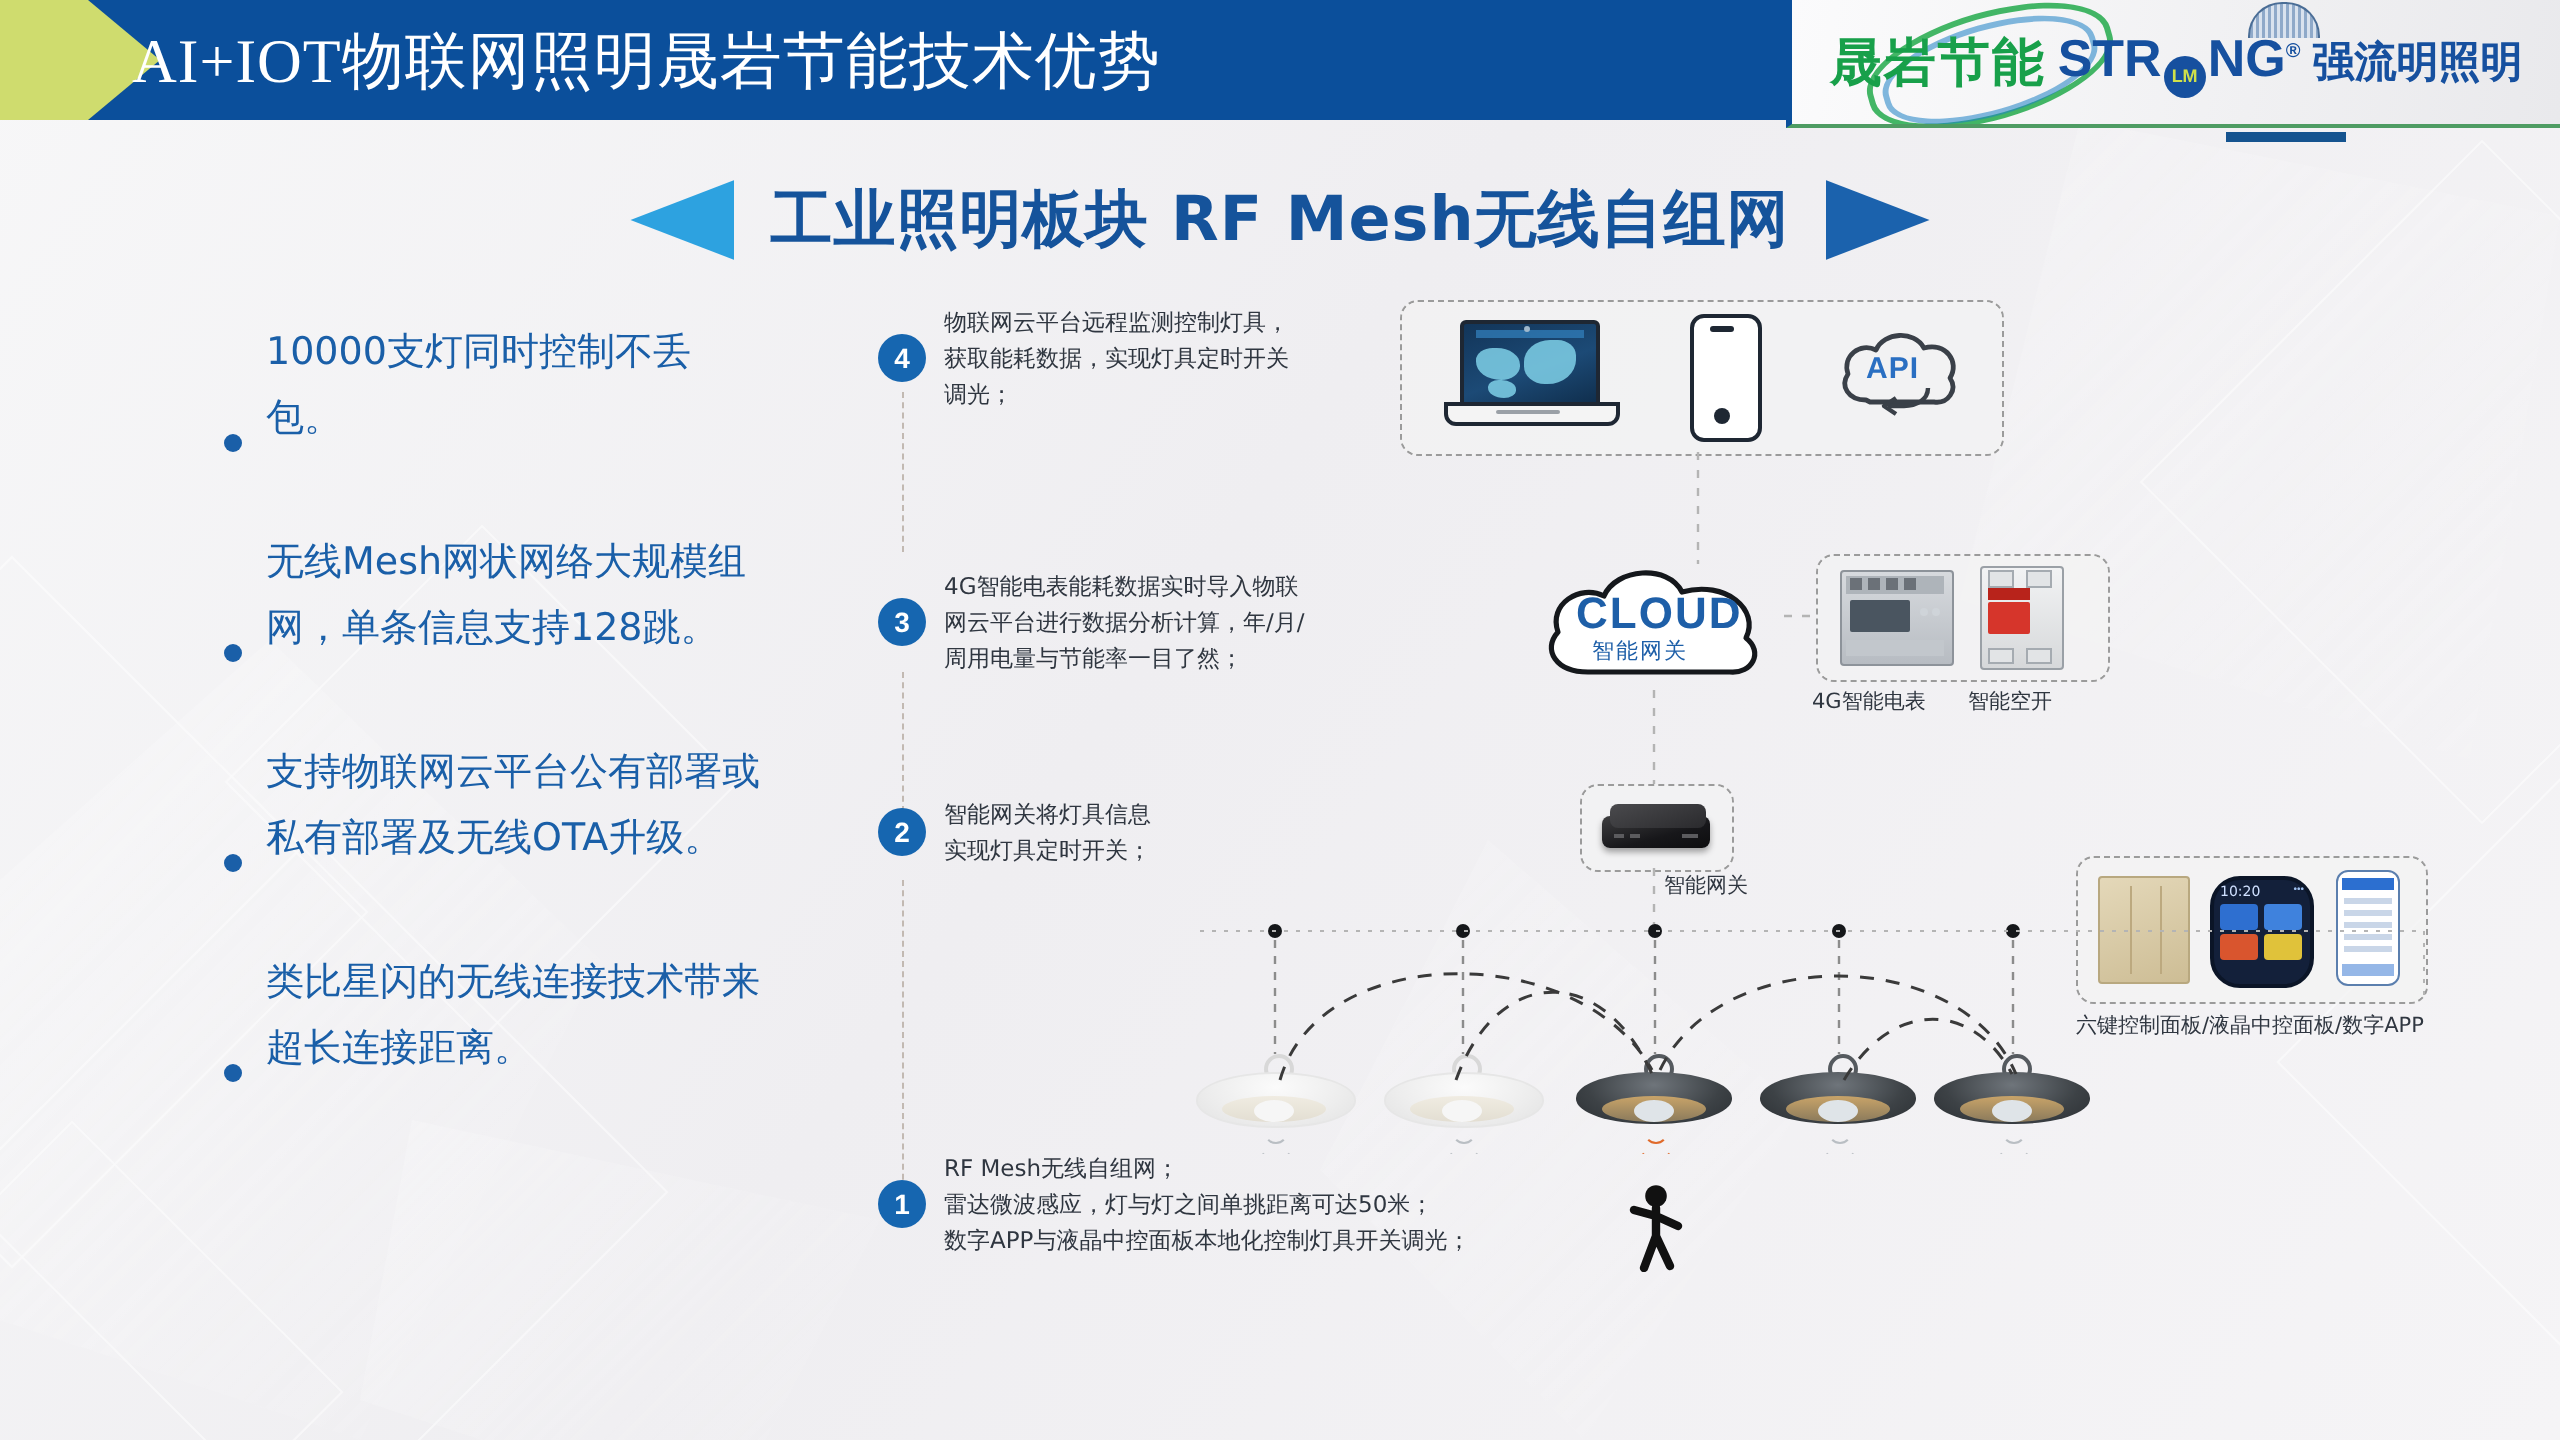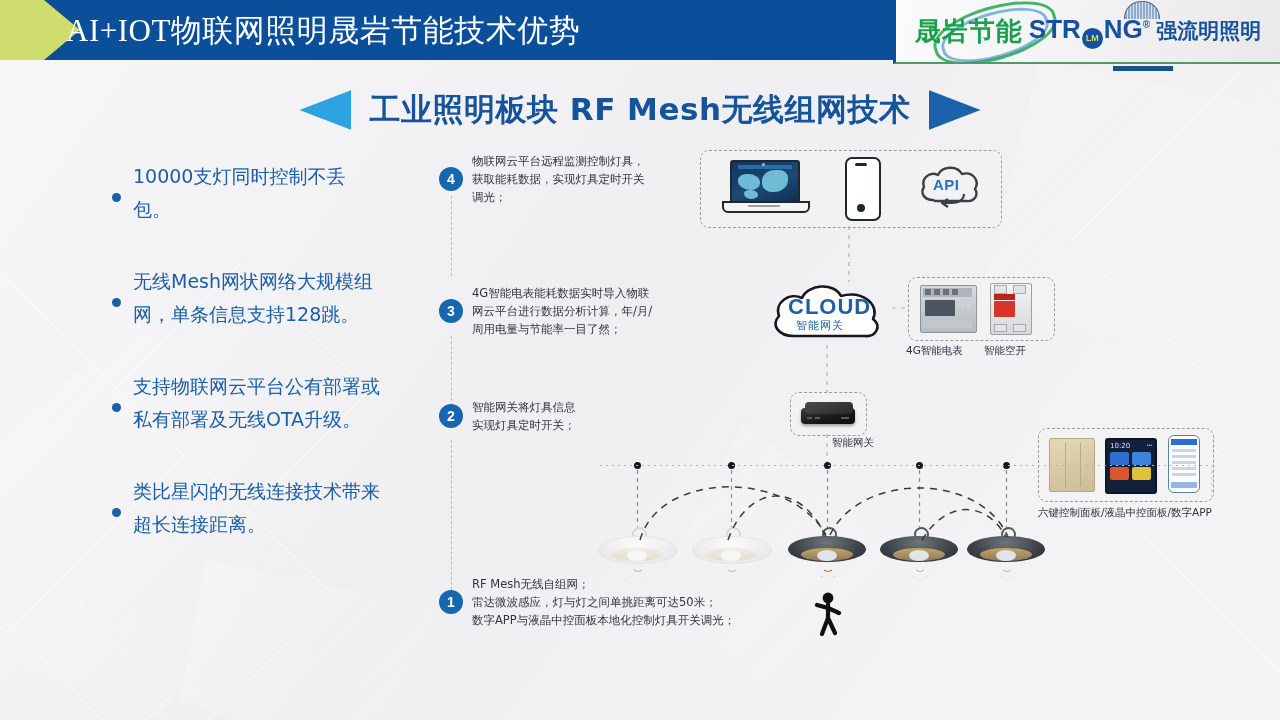--- a/index.html
+++ b/index.html
@@ -47,21 +47,21 @@
   
   .title-row{position:absolute;left:0;top:86px;width:1280px;height:48px;display:flex;
         align-items:center;justify-content:center;gap:18px;}
   .tri-l{width:52px;height:40px;background:#2da2e0;clip-path:polygon(100% 0,100% 100%,0 50%);}
   .tri-r{width:52px;height:40px;background:#1b62ad;clip-path:polygon(0 0,0 100%,100% 50%);}
   .slide-title{font-size:31px;font-weight:800;color:#15539b;white-space:nowrap;
         font-family:"DejaVu Sans",sans-serif;letter-spacing:.5px;}
 
   
   .bullets{position:absolute;left:112px;top:160px;width:270px;}
-  .bullet{display:flex;align-items:center;margin-bottom:39px;}
+  .bullet{display:flex;align-items:flex-end;margin-bottom:39px;}
   .dot{width:9px;height:9px;border-radius:50%;background:#1a5fa8;margin:9px 12px 0 0;flex:0 0 9px;}
   .btext{font-size:19px;line-height:33px;color:#1a5fa8;font-family:"DejaVu Sans",sans-serif;}
 
   
   .step{position:absolute;display:flex;align-items:center;}
   .num{width:24px;height:24px;border-radius:50%;background:#1666b0;color:#fff;font-size:14px;
        line-height:24px;text-align:center;flex:0 0 24px;margin-right:9px;font-weight:600;}
   .stext{font-size:11.5px;line-height:18px;color:#2f3640;font-family:"DejaVu Sans",sans-serif;white-space:pre-line;}
   .vdash{position:absolute;border-left:1px dashed #c2b9b2;}
 
@@ -151,21 +151,21 @@
     <div class="logo-swoosh2"></div>
     <div class="logo-fan"></div>
     <span class="logo-cn">晟岩节能</span>
     <span class="logo-strong">STR<span class="logo-o">LM</span>NG<span class="logo-reg">®</span></span>
     <span class="logo-cn2">强流明照明</span>
   </div>
   <div class="blue-underline"></div>
 
   <div class="title-row">
     <div class="tri-l"></div>
-    <div class="slide-title">工业照明板块 RF Mesh无线组网技术</div>
+    <div class="slide-title">工业照明板块 RF Mesh无线自组网</div>
     <div class="tri-r"></div>
   </div>
 
   <div class="bullets">
     <div class="bullet">
       <div class="dot"></div>
       <div class="btext">10000支灯同时控制不丢包。</div>
     </div>
     <div class="bullet">
       <div class="dot"></div>
@@ -290,21 +290,21 @@
   <div class="dbox" style="left:1038px;top:428px;width:174px;height:72px;"></div>
 
   <div style="position:absolute;left:1049px;top:438px;width:44px;height:52px;">
     <div class="panel6" style="left:0;top:0;width:44px;height:52px;">
       <i style="left:15px;"></i>
         <i style="left:30px;"></i>
     </div>
   </div>
 
   <div style="position:absolute;left:1105px;top:438px;width:48px;height:52px;">
-    <div class="lcd" style="left:0;top:0;width:48px;height:52px;">
+    <div class="lcd" style="left:0;top:0;width:48px;height:52px;border-radius:15px;">
       <div style="position:absolute;left:3px;top:2px;font-size:7px;color:#cfe0ff;font-family:'DejaVu Sans',sans-serif;">10:20</div>
       <div style="position:absolute;right:3px;top:2px;font-size:5px;color:#9fc0ee;">•••</div>
       <div class="lcd-tile" style="left:3px;top:12px;width:19px;height:13px;"></div>
       <div class="lcd-tile" style="left:25px;top:12px;width:19px;height:13px;background:#3f82dd;"></div>
       <div class="lcd-tile" style="left:3px;top:27px;width:19px;height:13px;background:#d9552e;"></div>
       <div class="lcd-tile" style="left:25px;top:27px;width:19px;height:13px;background:#e0c23a;"></div>
     </div>
   </div>
 
   <div style="position:absolute;left:1168px;top:435px;width:30px;height:56px;">

